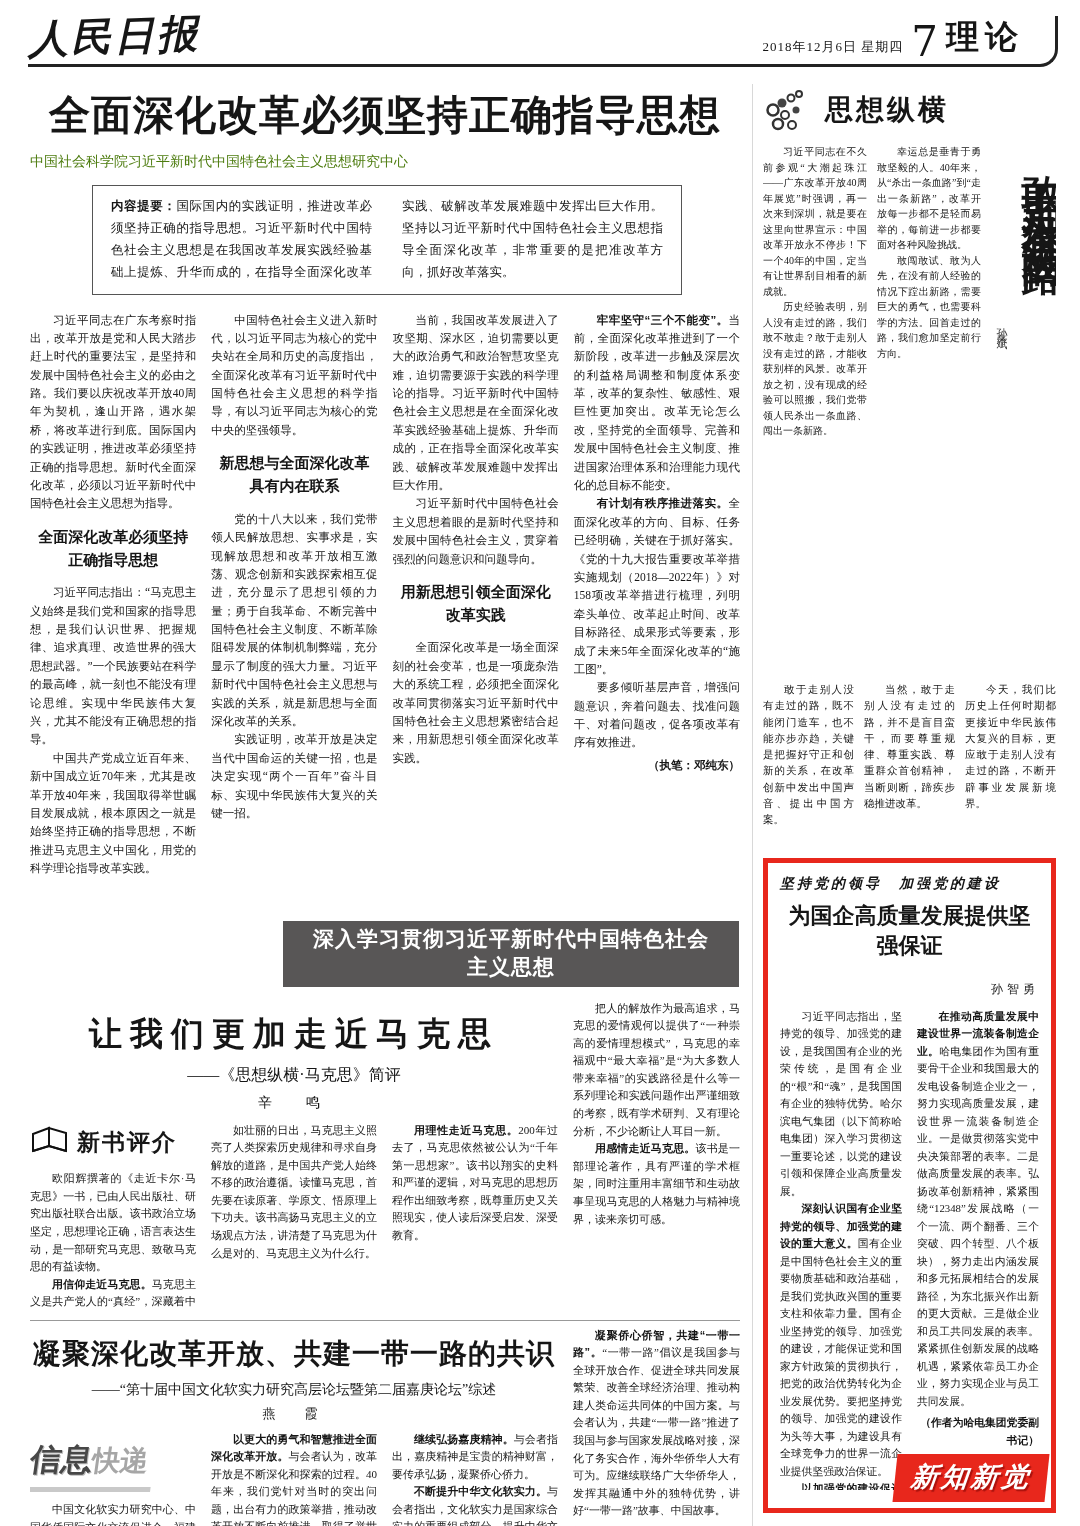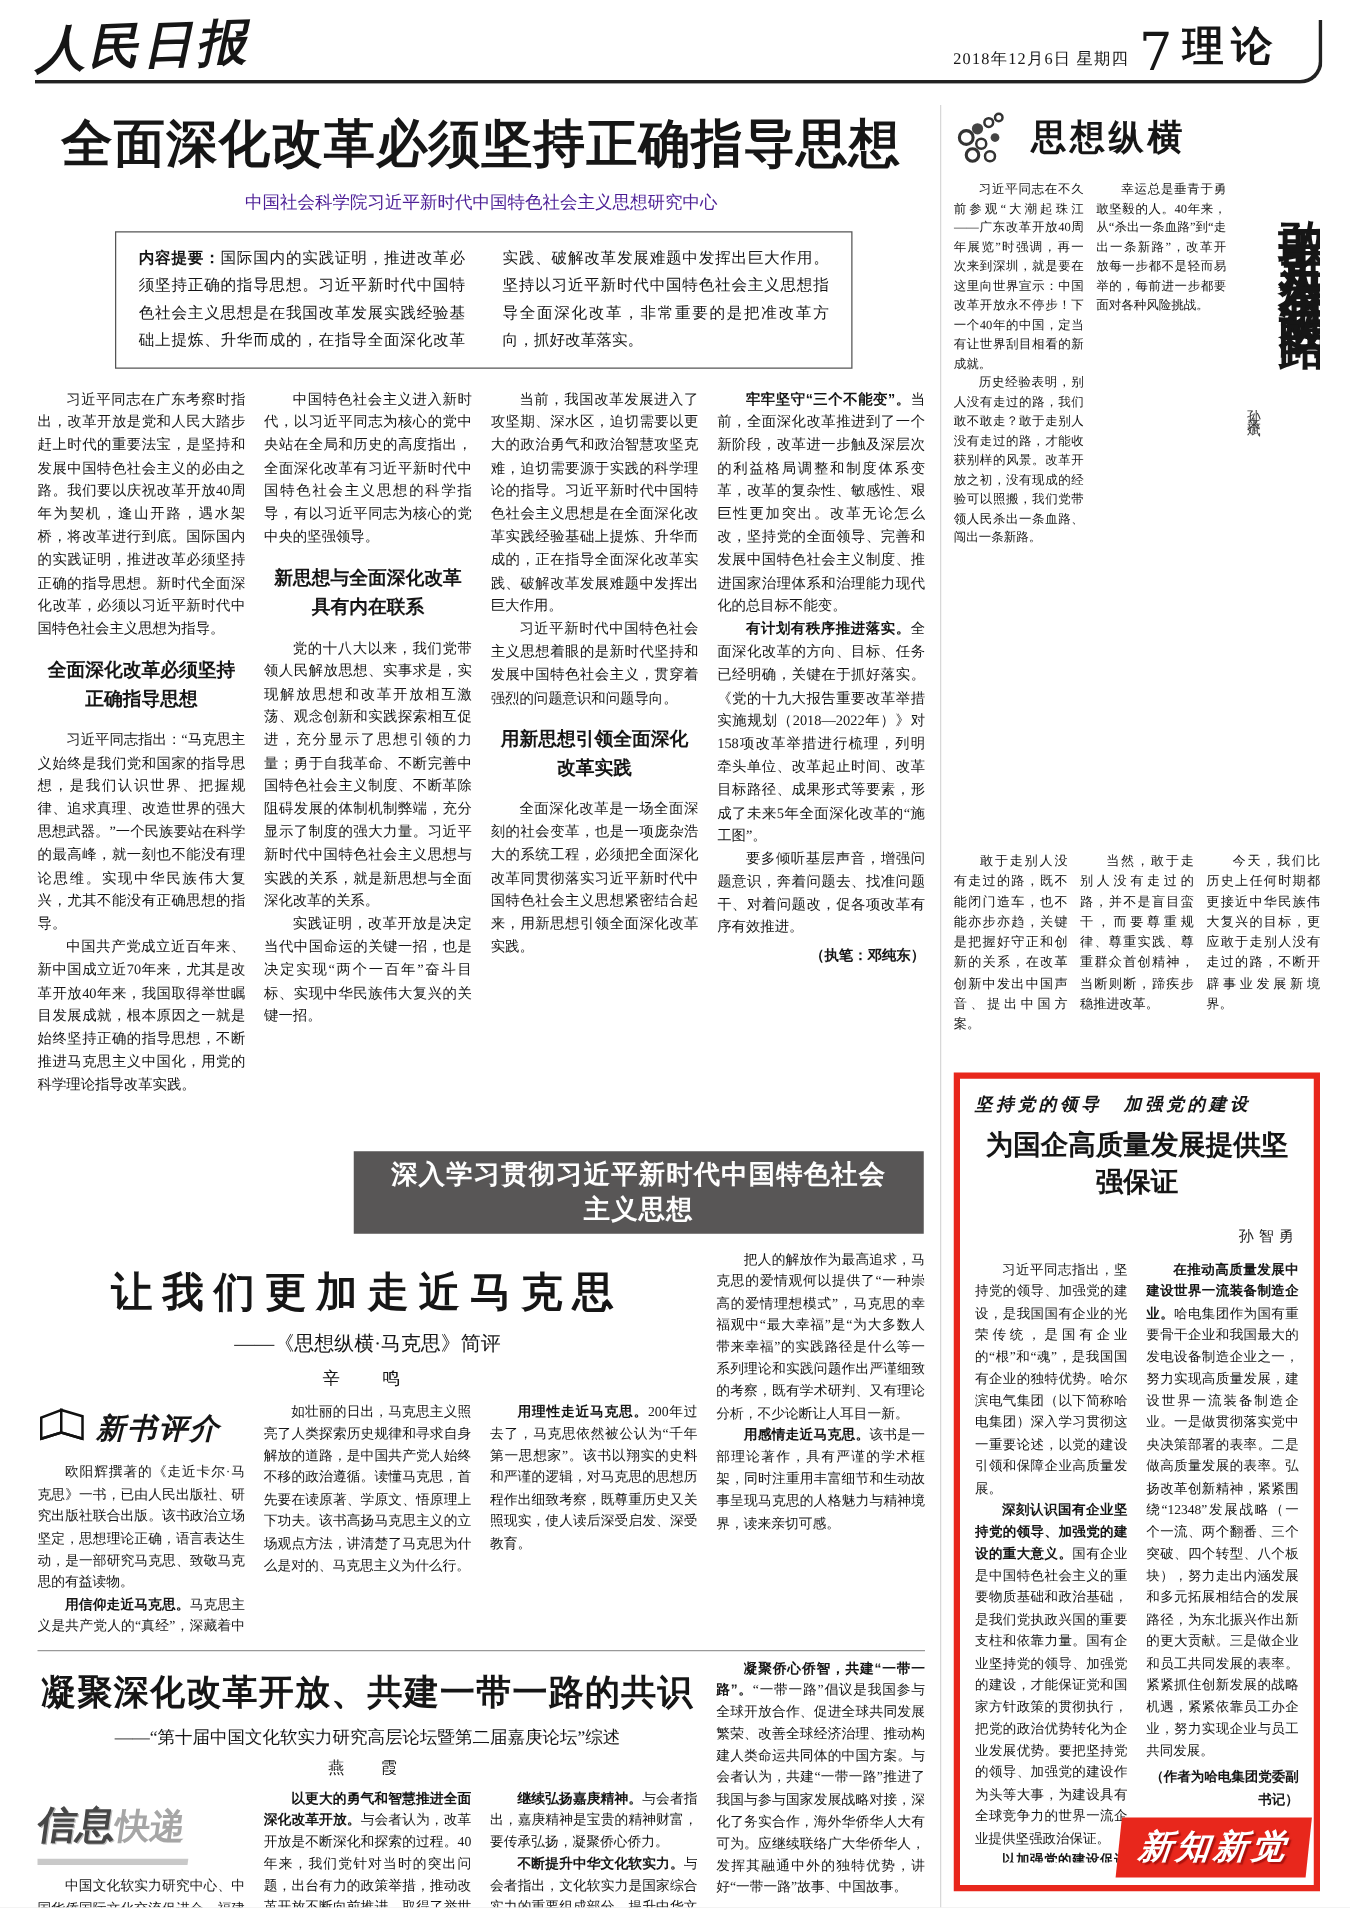--- a/index.html
+++ b/index.html
@@ -13,21 +13,21 @@
   .hsec{font-size:33px;font-weight:900;letter-spacing:6px;}
   .head-rule{position:absolute;left:28px;right:22px;top:16px;height:48px;
              border-bottom:3px solid #222;border-right:3px solid #222;border-bottom-right-radius:18px;pointer-events:none;}
   .content{display:flex;padding:20px 24px 0 30px;gap:12px;}
   .left-region{width:710px;flex:none;}
   .right-region{flex:1;min-width:0;position:relative;border-left:1px solid #d8d8d8;padding-left:10px;}
 
   
   .main-title{font-family:"Liberation Sans","DejaVu Sans",sans-serif;font-weight:900;font-size:41px;
               text-align:center;letter-spacing:1px;margin:4px 0 10px;}
-  .org-byline{text-align:center;font-size:14px;margin-bottom:14px;color:#4c1d95;}
+  .org-byline{font-size:14px;margin-bottom:14px;color:#4d7c0f;}
   .abstract{border:1px solid #555;padding:10px 18px;margin:0 58px 16px 62px;column-count:2;column-gap:30px;
             font-size:12.5px;line-height:1.75;text-align:justify;}
   .abstract b{font-family:"Liberation Sans","DejaVu Sans",sans-serif;}
   .cols{display:flex;gap:15px;overflow:hidden;text-align:justify;}
   .main-cols{height:600px;font-size:11.5px;line-height:1.6;}
   .col{flex:1;min-width:0;overflow:hidden;}
   .para{margin:0;text-indent:2em;}
   .para b{font-family:"Liberation Sans","DejaVu Sans",sans-serif;}
   .col-subhead{font-family:"Liberation Sans","DejaVu Sans",sans-serif;font-weight:700;font-size:15px;
                text-align:center;line-height:1.55;margin:12px 6px;text-indent:0;}
@@ -40,21 +40,21 @@
 
   
   .marx{display:flex;gap:15px;height:312px;overflow:hidden;}
   .marx-left{width:528px;flex:none;}
   .marx-right{flex:1;min-width:0;overflow:hidden;font-size:11px;line-height:1.6;text-align:justify;}
   .marx-title{font-family:"Liberation Sans","DejaVu Sans",sans-serif;font-weight:900;font-size:33px;
               letter-spacing:8px;text-align:center;margin:12px 0 8px;}
   .marx-sub{text-align:center;font-size:16px;margin-bottom:8px;}
   .marx-author{text-align:center;font-size:14px;letter-spacing:10px;margin-bottom:10px;}
   .marx-cols{height:198px;font-size:11px;line-height:1.6;}
-  .label-book{display:flex;align-items:center;gap:7px;margin:2px 0 10px;font-style:italic;}
+  .label-book{display:flex;align-items:center;gap:7px;margin:2px 0 10px;}
   .label-book-text{font-family:"Liberation Sans","DejaVu Sans",sans-serif;font-weight:900;font-size:23px;letter-spacing:2px;}
 
   .sep-rule{border:0;border-top:1px solid #999;margin:8px 0 6px;}
 
   
   .forum{display:flex;gap:15px;height:274px;overflow:hidden;}
   .forum-left{width:528px;flex:none;}
   .forum-right{flex:1;min-width:0;overflow:hidden;font-size:11px;line-height:1.6;text-align:justify;}
   .forum-title{font-weight:900;font-size:28px;text-align:center;letter-spacing:1px;margin:8px 0 8px;}
   .forum-sub{text-align:center;font-size:14px;margin-bottom:6px;}
@@ -228,20 +228,21 @@
         <span class="sx-label">思想纵横</span>
       </div>
 
       <div class="sx-top">
         <div class="sx-col">
             <p class="para">习近平同志在不久前参观“大潮起珠江——广东改革开放40周年展览”时强调，再一次来到深圳，就是要在这里向世界宣示：中国改革开放永不停步！下一个40年的中国，定当有让世界刮目相看的新成就。</p>
             <p class="para">历史经验表明，别人没有走过的路，我们敢不敢走？敢于走别人没有走过的路，才能收获别样的风景。改革开放之初，没有现成的经验可以照搬，我们党带领人民杀出一条血路、闯出一条新路。</p>
           </div>
         <div class="sx-col">
             <p class="para">幸运总是垂青于勇敢坚毅的人。40年来，从“杀出一条血路”到“走出一条新路”，改革开放每一步都不是轻而易举的，每前进一步都要面对各种风险挑战。</p>
+            <p class="para">敢闯敢试、敢为人先，在没有前人经验的情况下蹚出新路，需要巨大的勇气，也需要科学的方法。回首走过的路，我们愈加坚定前行方向。</p>
           </div>
         <div class="sx-author">孙来斌</div>
         <div class="sx-vtitle">敢于走别人没有走过的路</div>
       </div>
       <div class="sx-bottom">
         <div class="sx-bcol">
             <p class="para">敢于走别人没有走过的路，既不能闭门造车，也不能亦步亦趋，关键是把握好守正和创新的关系，在改革创新中发出中国声音、提出中国方案。</p>
           </div>
         <div class="sx-bcol">
             <p class="para">当然，敢于走别人没有走过的路，并不是盲目蛮干，而要尊重规律、尊重实践、尊重群众首创精神，当断则断，蹄疾步稳推进改革。</p>

